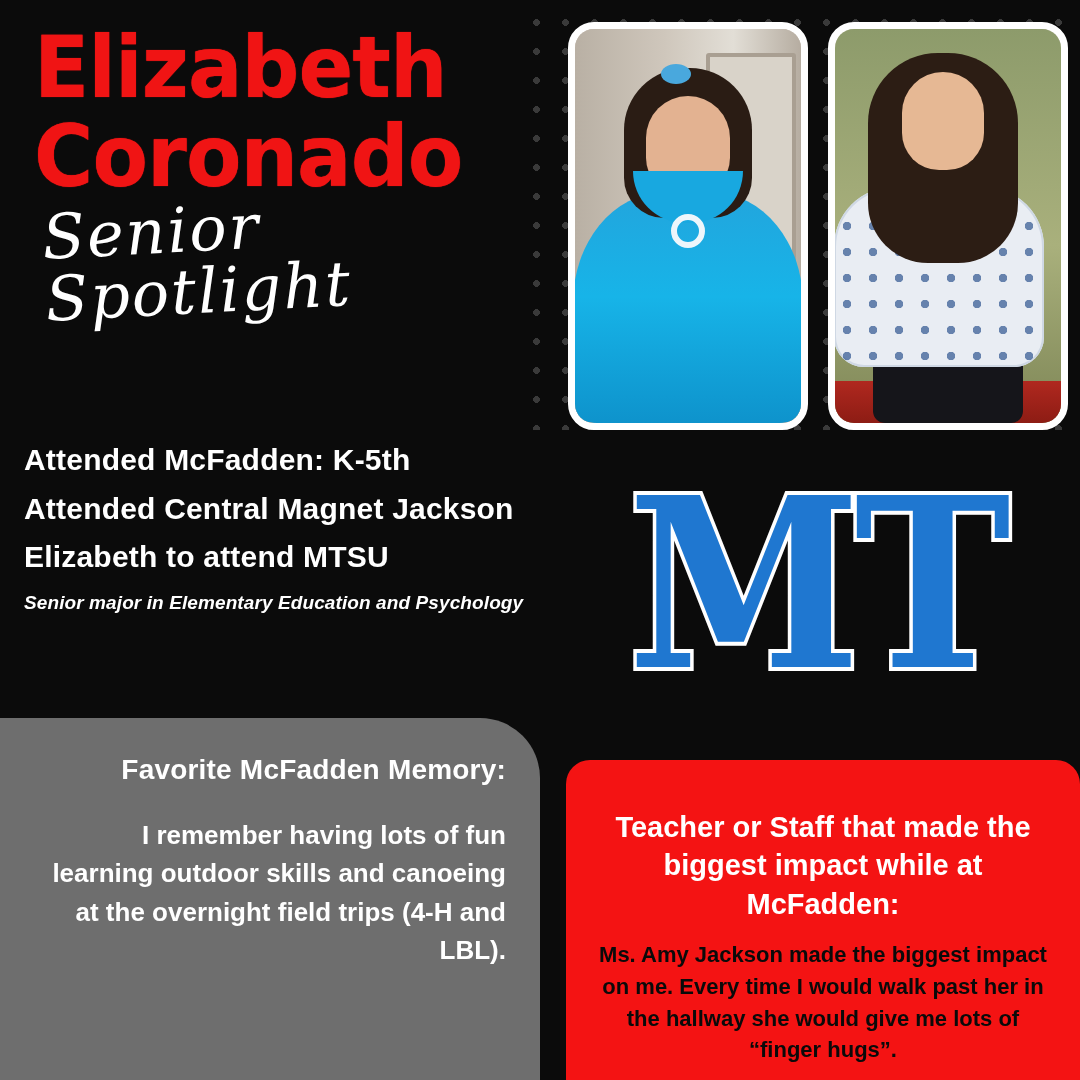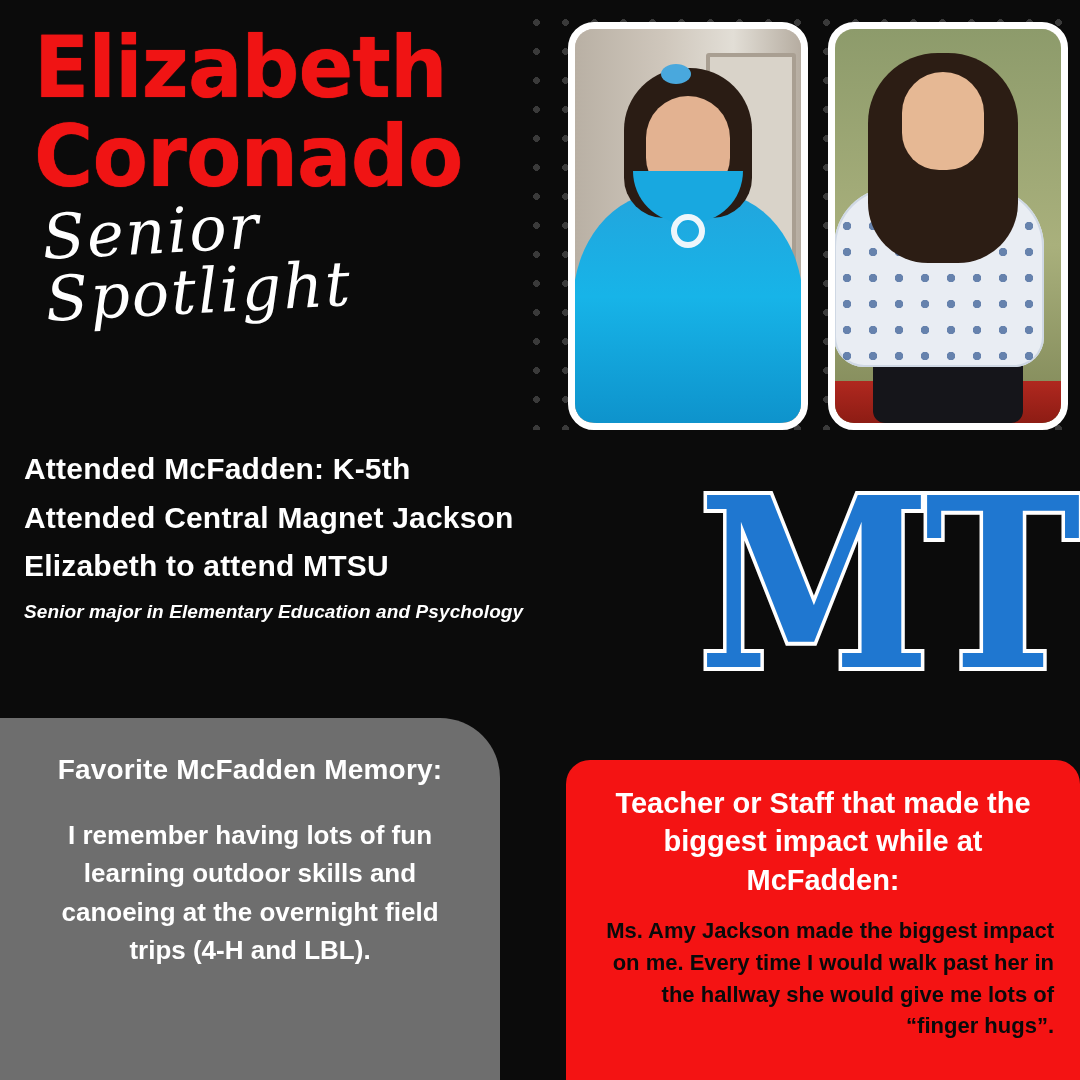--- a/index.html
+++ b/index.html
@@ -60,21 +60,20 @@
     transform-origin: left center;
   }
 
   
   .bio {
     position: absolute;
     left: 24px; top: 436px;
     width: 590px;
     z-index: 5;
     color: #fff;
-    margin-top: 9px;
   }
   .bio-line {
     font-size: 30px;
     font-weight: bold;
     line-height: 1.62;
     letter-spacing: 0.2px;
   }
   .bio-sub {
     font-size: 19px;
     font-style: italic;
@@ -184,48 +183,48 @@
     background: #15151a; border-radius: 12px;
   }
   .ph2 .bench {
     position: absolute; left: 0; bottom: 0; width: 100%; height: 42px;
     background: linear-gradient(180deg, #b0281f 0%, #8d1c14 100%);
   }
 
   
   .mt-logo {
     position: absolute;
-    left: 675px; top: 460px;
+    left: 628px; top: 460px;
     width: 400px; height: 250px;
     z-index: 5;
-    display: flex; align-items: center; justify-content: flex-end;
+    display: flex; align-items: center; justify-content: flex-start;
   }
   .mt-text {
     font-family: "DejaVu Serif", serif;
     font-weight: bold;
     font-size: 210px;
     line-height: 1;
     color: #1f77d0;
     letter-spacing: -6px;
     -webkit-text-stroke: 7px #ffffff;
     paint-order: stroke fill;
     transform: scaleY(1.12);
   }
 
   
   .memory-card {
     position: absolute;
     left: 0; top: 718px;
-    width: 500px; height: 362px;
+    width: 540px; height: 362px;
     background: #6e6e6e;
     border-radius: 0 60px 0 0;
     z-index: 5;
     padding: 36px 34px 0 34px;
     color: #fff;
-    text-align: center;
+    text-align: right;
   }
   .memory-title {
     font-size: 28px; font-weight: bold; letter-spacing: .2px;
   }
   .memory-body {
     margin-top: 30px;
     font-size: 26px; font-weight: bold; line-height: 1.48;
   }
 
   
@@ -235,27 +234,26 @@
     width: 514px; height: 320px;
     background: #f41313;
     border-radius: 24px 24px 0 0;
     z-index: 5;
     padding: 24px 26px 0 26px;
     color: #000;
     text-align: center;
   }
   .teacher-title {
     color: #ffffff;
-    font-size: 29px; font-weight: bold; line-height: 1.32;
+    font-size: 29px; font-weight: bold; line-height: 1.32; margin-top: 24px;
   }
   .teacher-body {
     margin-top: 16px;
     font-size: 22px; font-weight: bold; line-height: 1.45;
     color: #0a0a0a;
-    text-align: right;
   }
 </style>
 </head>
 <body>
 
 <div class="poster">
 
   <div class="dots"></div>
 
   <div class="headline">

